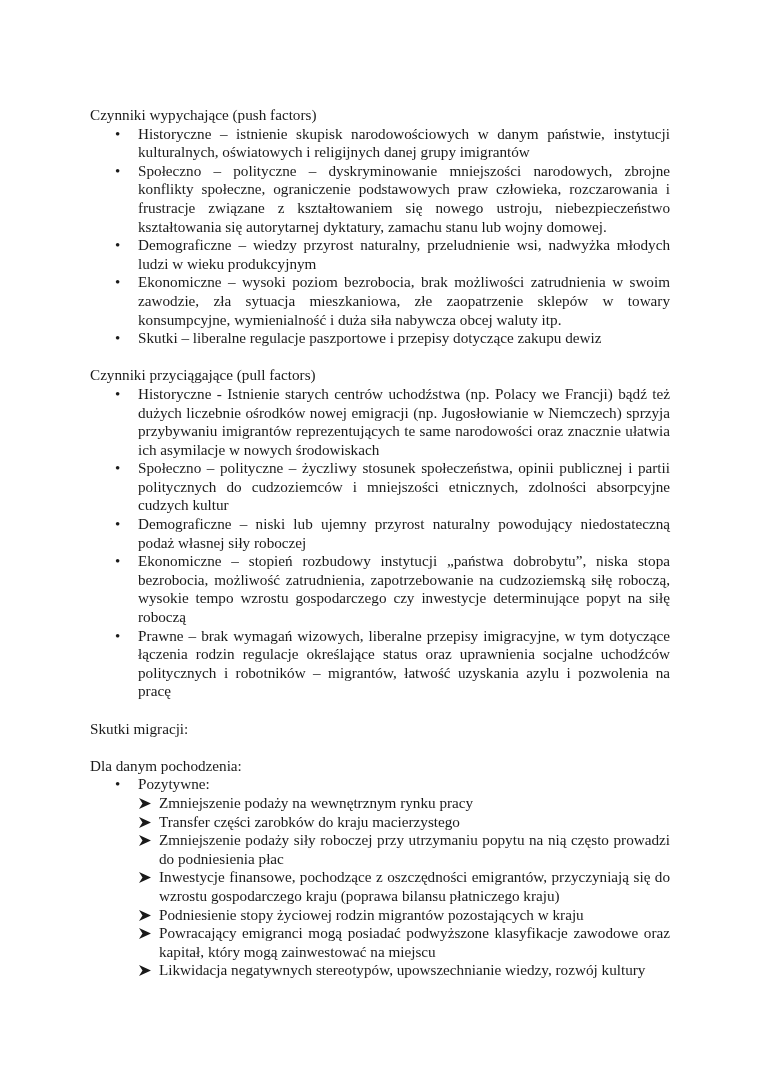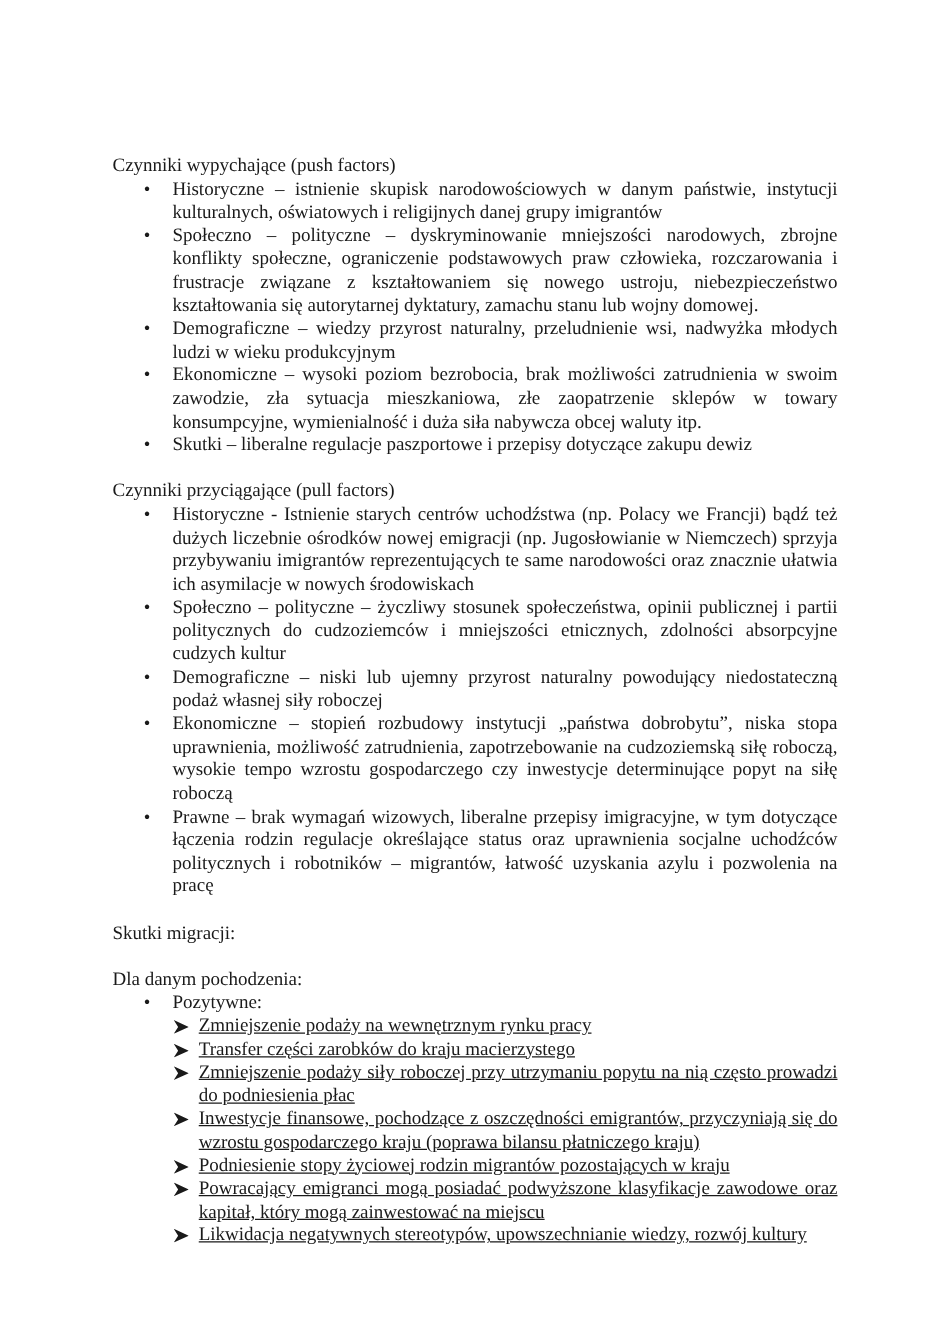--- a/index.html
+++ b/index.html
@@ -1,29 +1,29 @@
 <!DOCTYPE html>
 <html><head>
 <meta charset="utf-8">
 <style>
   html, body { margin: 0; padding: 0; background: #ffffff; }
   body {
     width: 760px; height: 1075px; position: relative; overflow: hidden;
     font-family: "Liberation Serif", "DejaVu Serif", serif;
     font-size: 15.2px; color: #1a1a1a; line-height: 18.6px;
   }
-  .page { position: absolute; left: 90px; top: 124px; width: 580px; }
+  .page { position: absolute; left: 90px; top: 106px; width: 580px; }
   .heading { margin: 0; }
   .gap { height: 18.6px; }
   ul.l1 { list-style: none; margin: 0; padding: 0; }
   ul.l1 > li { position: relative; padding-left: 48px; text-align: justify; }
   ul.l1 > li > .bullet {
     position: absolute; left: 25px; top: 0; font-size: 15px;
   }
-  ul.l2 { list-style: none; margin: 0; padding: 0; text-decoration: underline; }
+  ul.l2 { list-style: none; margin: 0; padding: 0; }
   ul.l2 > li { position: relative; padding-left: 21px; text-align: justify; }
   ul.l2 > li > .arrow {
     position: absolute; left: 1px; top: 4px; width: 12px; height: 11px;
   }
   .arrow svg { display: block; }
 </style>
 </head>
 <body>
 
 <div class="page">
@@ -37,21 +37,21 @@
     <li><span class="bullet">•</span><span>Skutki – liberalne regulacje paszportowe i przepisy dotyczące zakupu dewiz</span></li>
   </ul>
 
   <div class="gap"></div>
 
   <p class="heading">Czynniki przyciągające (pull factors)</p>
   <ul class="l1">
     <li><span class="bullet">•</span><span>Historyczne - Istnienie starych centrów uchodźstwa (np. Polacy we Francji) bądź też dużych liczebnie ośrodków nowej emigracji (np. Jugosłowianie w Niemczech) sprzyja przybywaniu imigrantów reprezentujących te same narodowości oraz znacznie ułatwia ich asymilacje w nowych środowiskach</span></li>
     <li><span class="bullet">•</span><span>Społeczno – polityczne – życzliwy stosunek społeczeństwa, opinii publicznej i partii politycznych do cudzoziemców i mniejszości etnicznych, zdolności absorpcyjne cudzych kultur</span></li>
     <li><span class="bullet">•</span><span>Demograficzne – niski lub ujemny przyrost naturalny powodujący niedostateczną podaż własnej siły roboczej</span></li>
-    <li><span class="bullet">•</span><span>Ekonomiczne – stopień rozbudowy instytucji „państwa dobrobytu”, niska stopa uprawnienia, możliwość zatrudnienia, zapotrzebowanie na cudzoziemską siłę roboczą, wysokie tempo wzrostu gospodarczego czy inwestycje determinujące popyt na siłę roboczą</span></li>
+    <li><span class="bullet">•</span><span>Ekonomiczne – stopień rozbudowy instytucji „państwa dobrobytu”, niska stopa bezrobocia, możliwość zatrudnienia, zapotrzebowanie na cudzoziemską siłę roboczą, wysokie tempo wzrostu gospodarczego czy inwestycje determinujące popyt na siłę roboczą</span></li>
     <li><span class="bullet">•</span><span>Prawne – brak wymagań wizowych, liberalne przepisy imigracyjne, w tym dotyczące łączenia rodzin regulacje określające status oraz uprawnienia socjalne uchodźców politycznych i robotników – migrantów, łatwość uzyskania azylu i pozwolenia na pracę</span></li>
   </ul>
 
   <div class="gap"></div>
 
   <p class="heading">Skutki migracji:</p>
   <div class="gap"></div>
   <p class="heading">Dla danym pochodzenia:</p>
   <ul class="l1">
     <li><span class="bullet">•</span><span>Pozytywne:</span>

